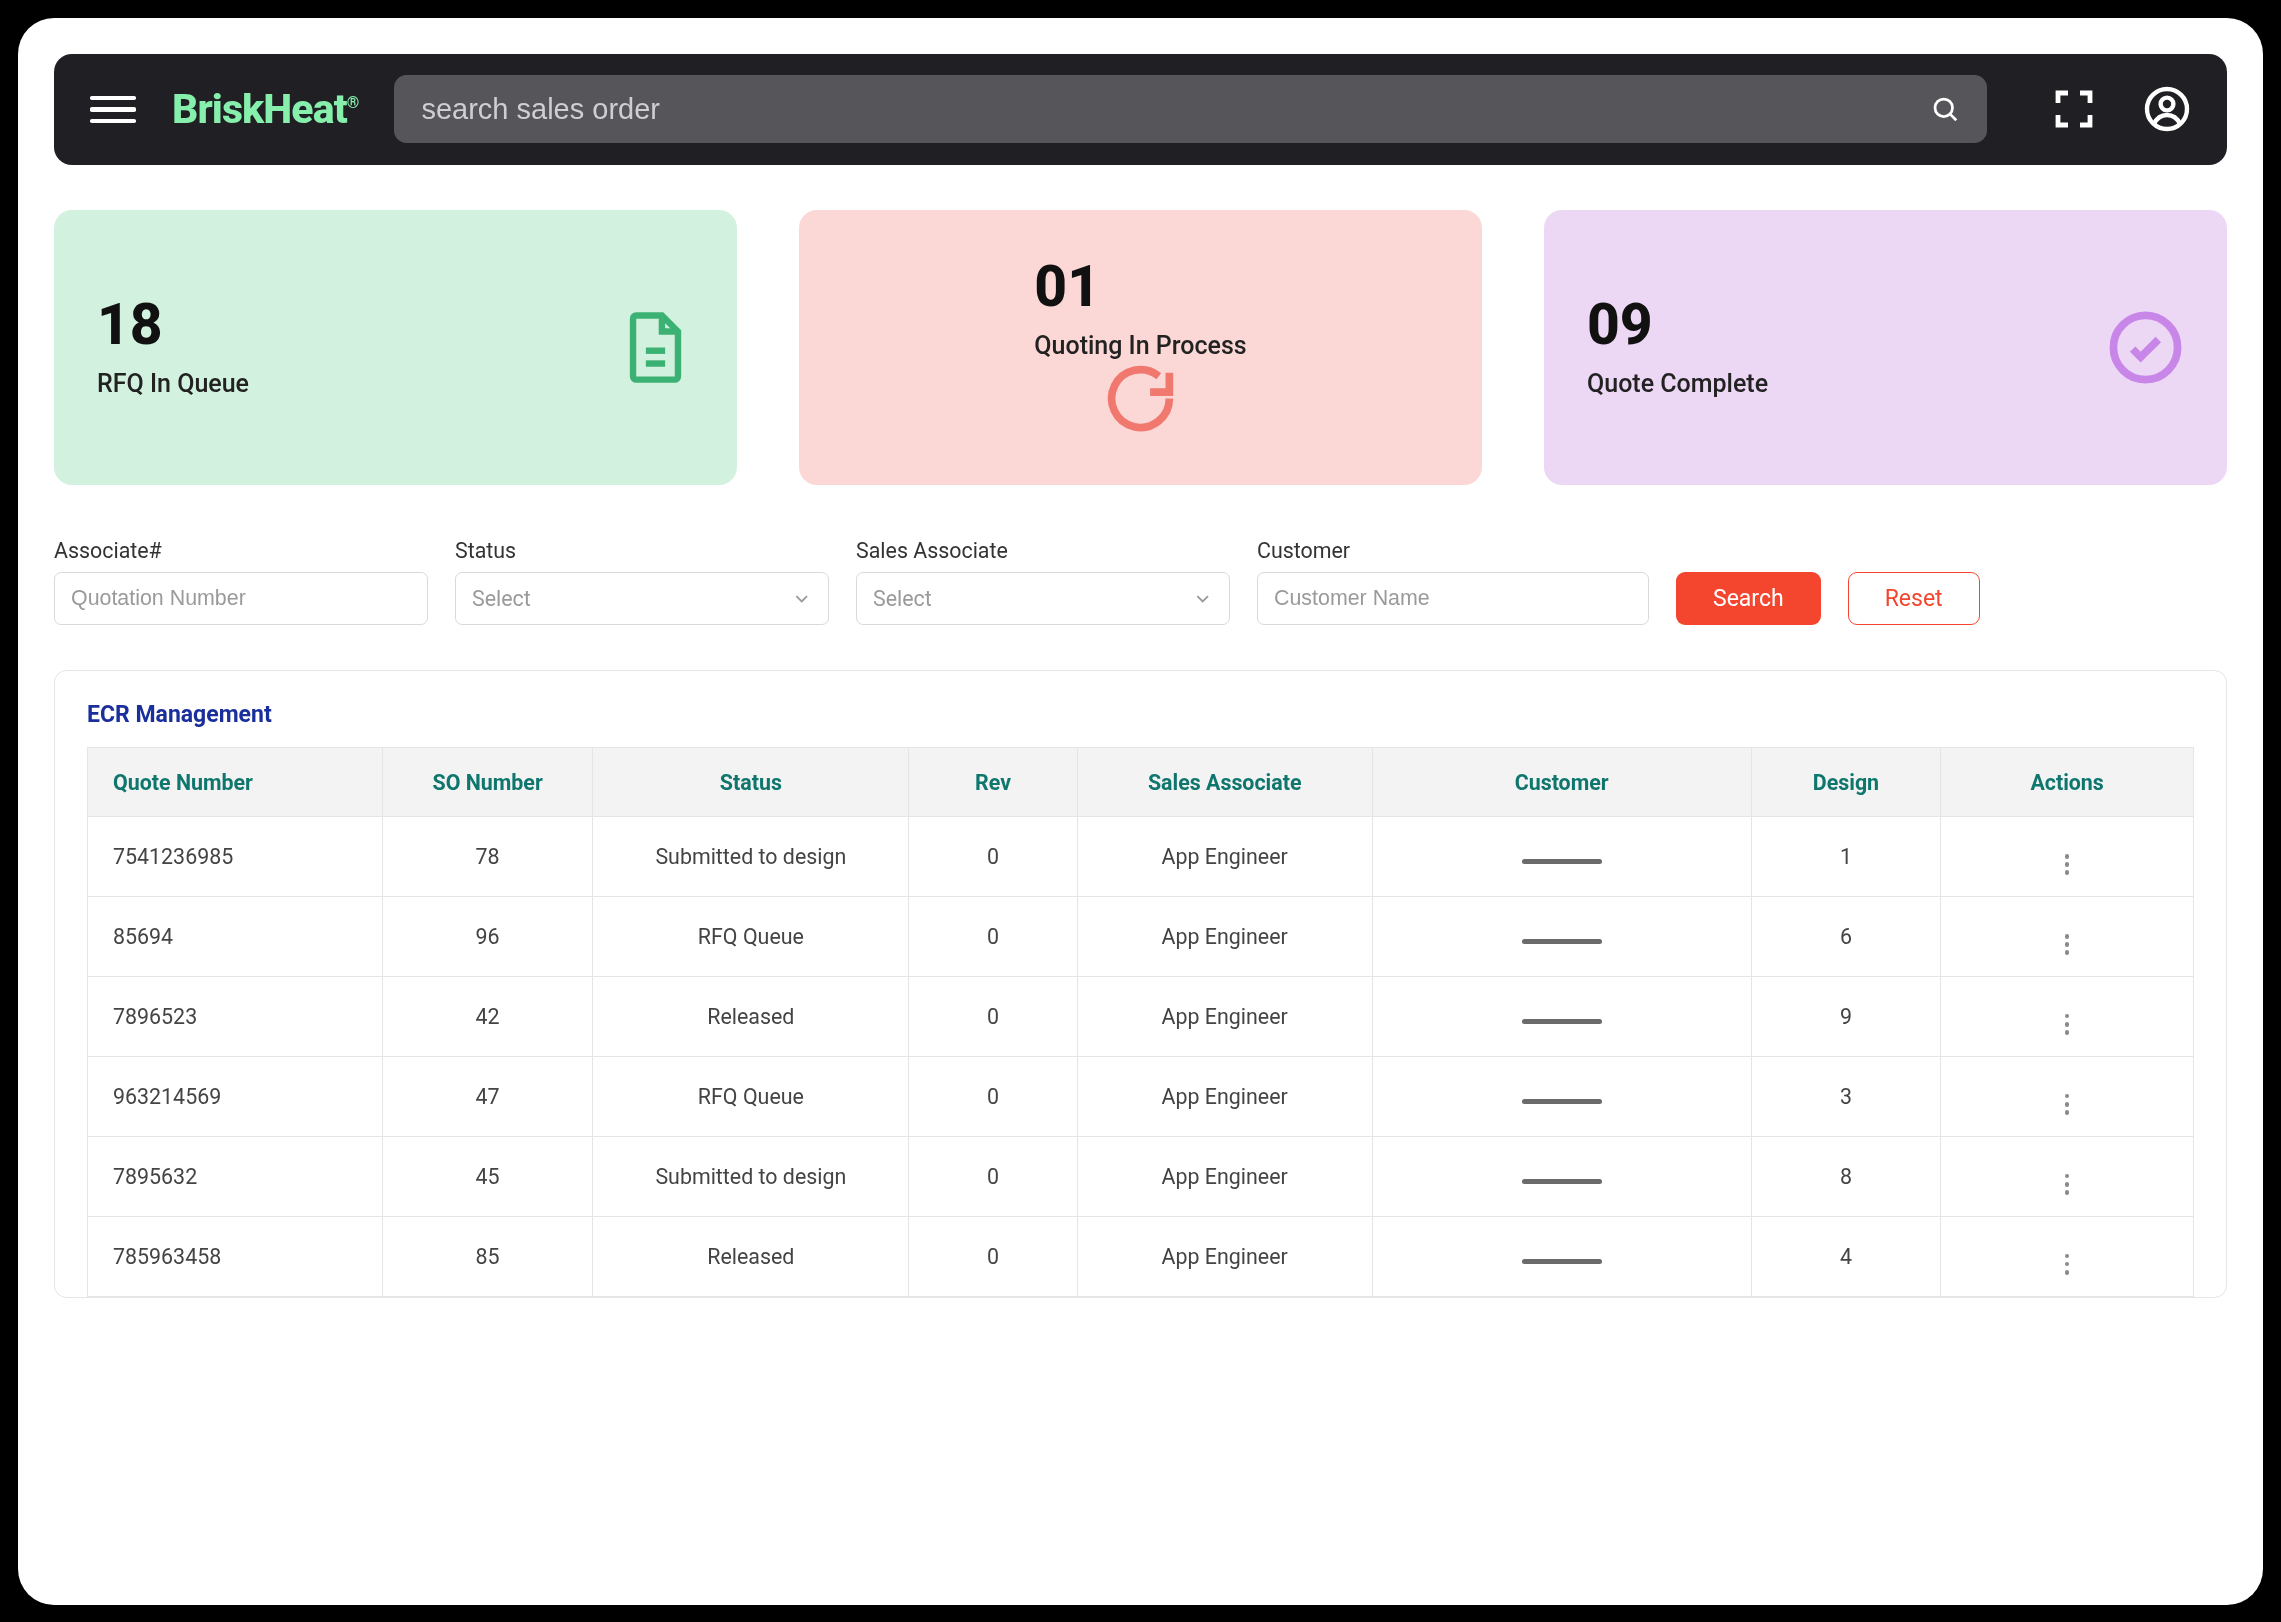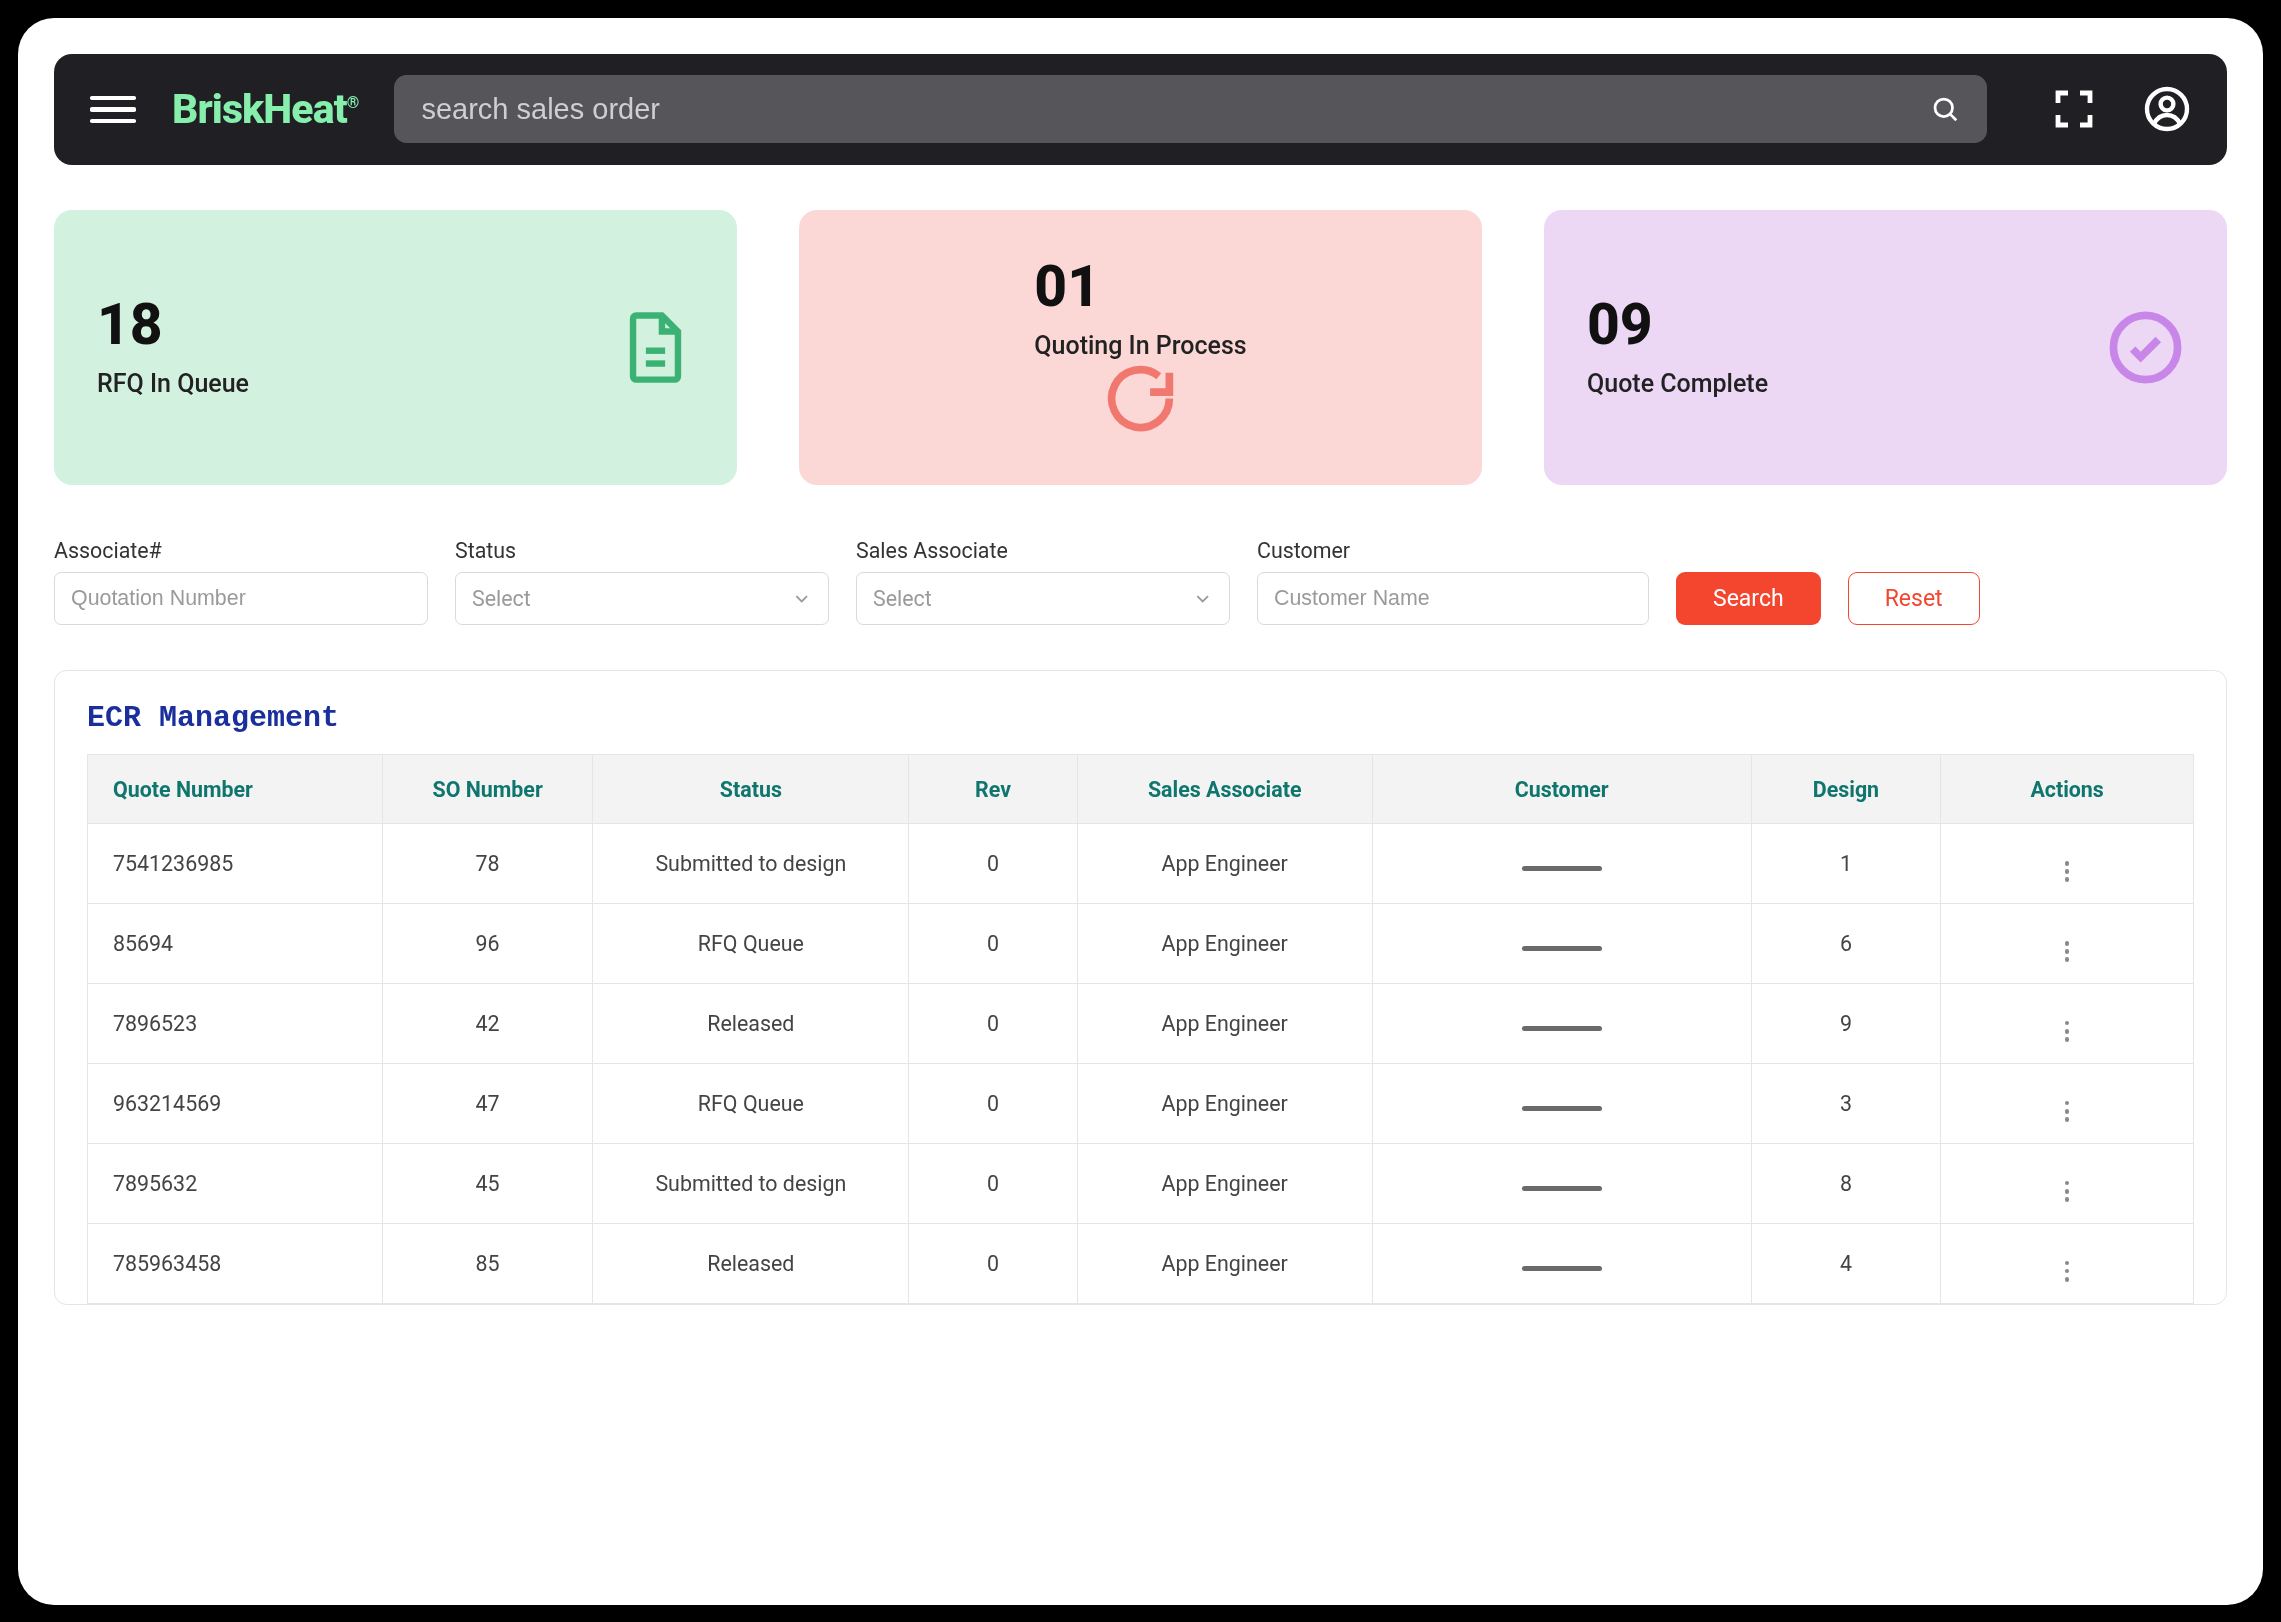--- a/index.html
+++ b/index.html
@@ -114,21 +114,21 @@
   .btn-primary { background: #f4462f; color: #fff; }
   .btn-outline { background: #fff; color: #f4462f; border-color: #f4462f; }
 
   
   .table-card {
     border: 0.9px solid #e5e5e5;
     border-radius: 12.5px;
     margin-top: 45px;
     padding: 30px 32px 0 32px;
   }
-  .table-title { color: #1a2f9c; font-weight: 700; font-size: 30px; margin-bottom: 19.6px; font-family: Liberation Mono, monospace; }
+  .table-title { color: #1a2f9c; font-weight: 700; font-size: 23px; margin-bottom: 19.6px; }
   table { width: 100%; border-collapse: collapse; }
   th, td {
     border: 0.9px solid #e5e5e5;
     padding: 21.4px 18px;
     font-size: 21.4px;
     text-align: left;
   }
   th { background: #f3f3f3; font-weight: 700; color: #0f766e; text-align: center; }
   th:first-child, td:first-child { text-align: left; padding-left: 25px; }
   td { color: #444; text-align: center; }

